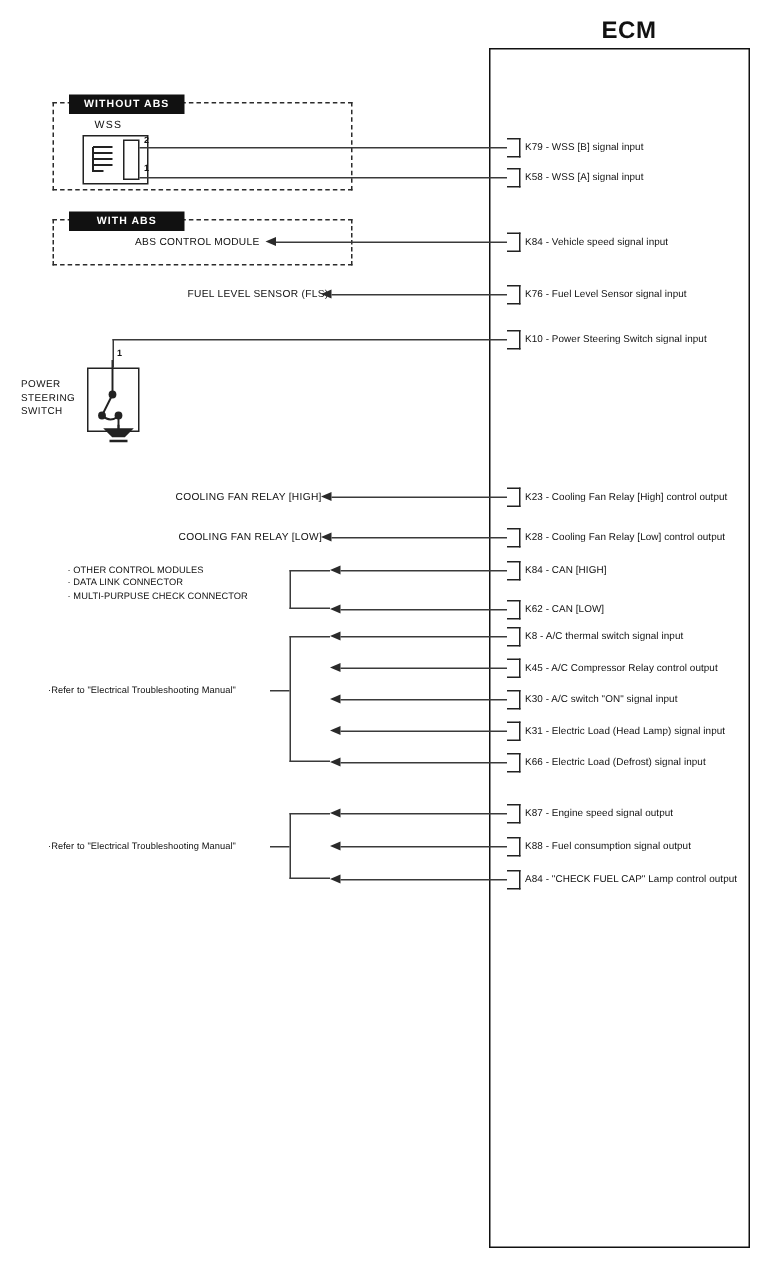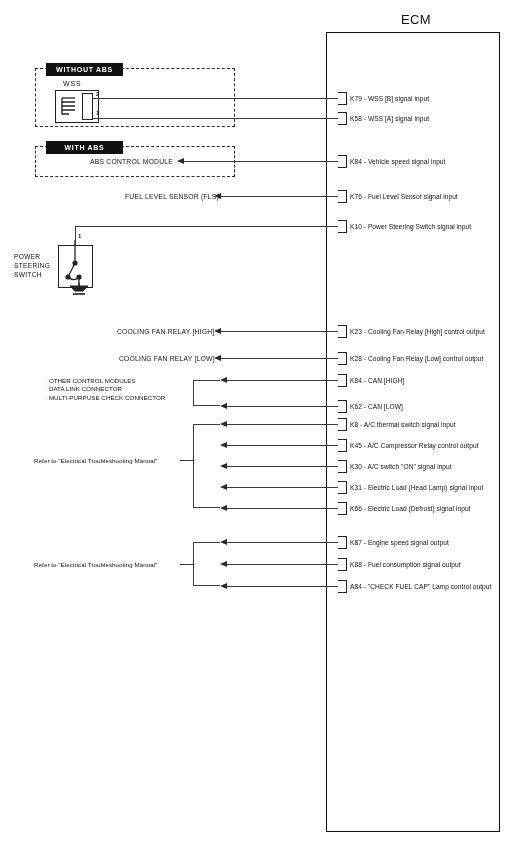--- a/index.html
+++ b/index.html
@@ -15,22 +15,22 @@
     position: relative;
     width: 518px;
     height: 856px;
     background: #ffffff;
     overflow: hidden;
   }
   .abs-el { position: absolute; }
 
   
   .ecm-title {
-    font-size: 13px;
-    font-weight: normal;
+    font-size: 16px;
+    font-weight: bold;
     letter-spacing: 0.4px;
     color: #111;
   }
   .ecm-box {
     border: 1.6px solid #111;
     background: transparent;
   }
 
   
   .pin {

